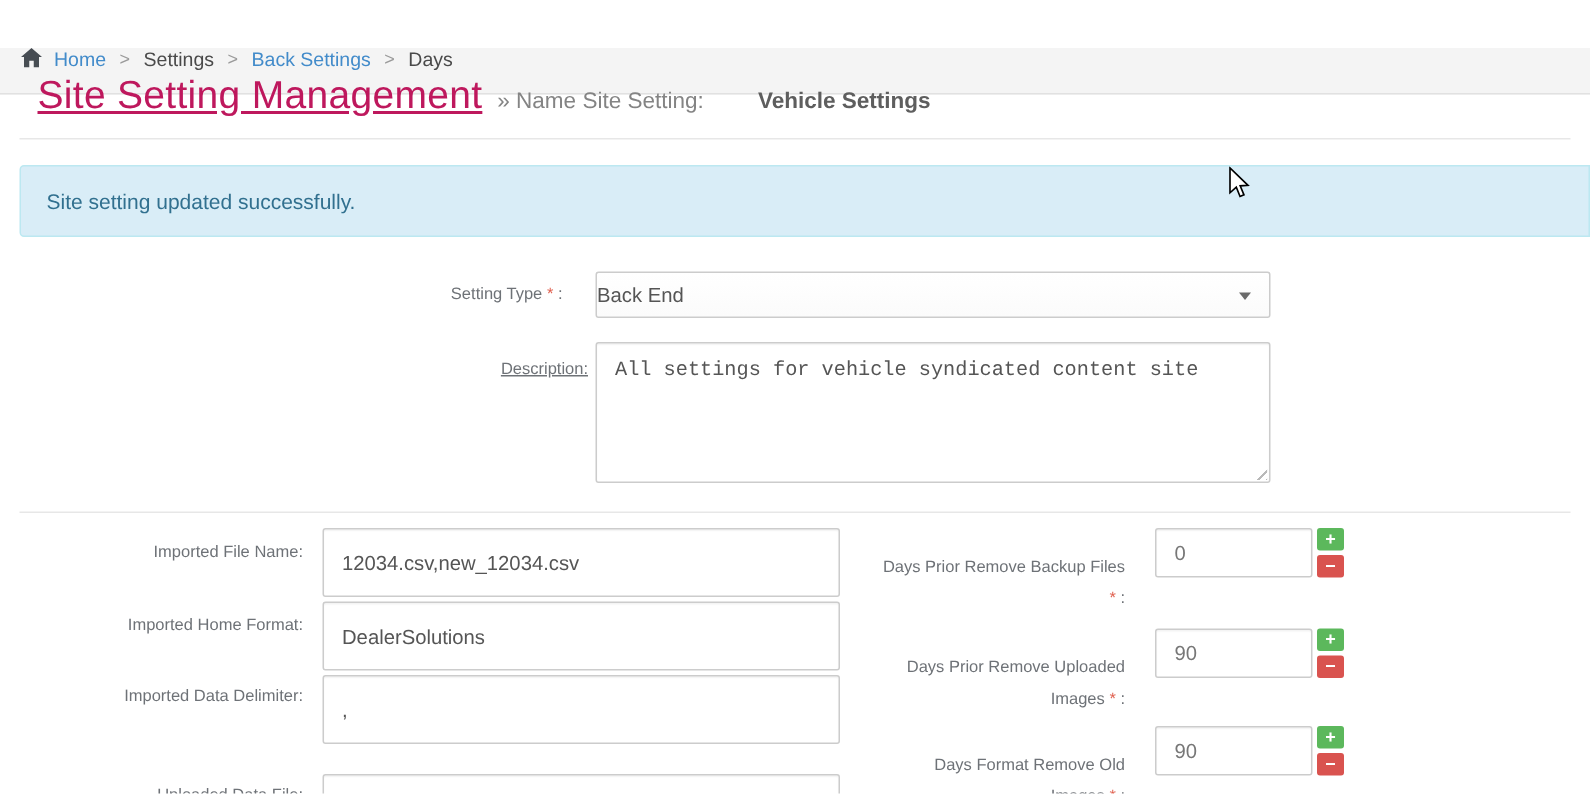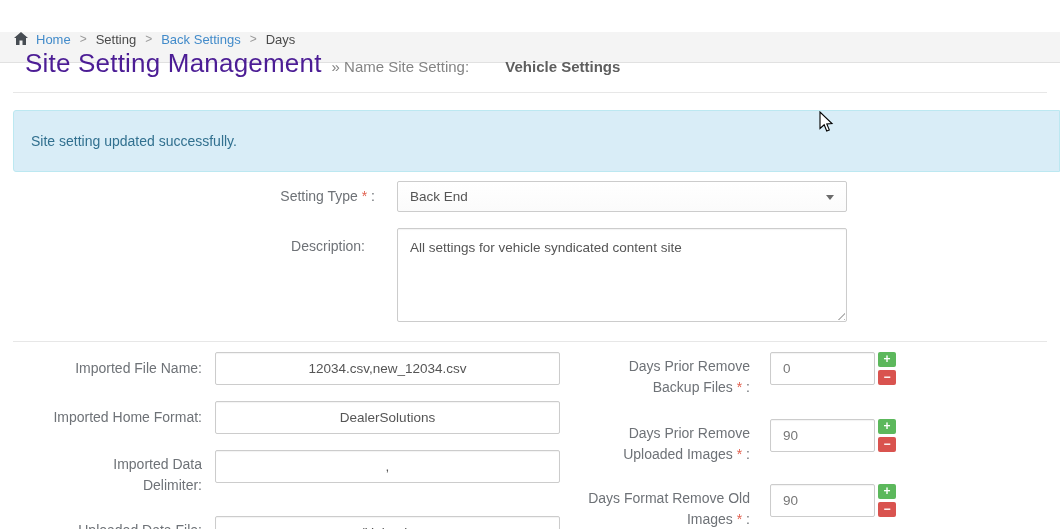--- a/index.html
+++ b/index.html
@@ -20,88 +20,88 @@
   .crumb-bar .home-ic { display:inline-flex; margin-right:8px; }
   .crumb-link { color:#428bca; text-decoration:none; cursor:pointer; }
   .crumb-text { color:#4a4a4a; }
   .crumb-sep { color:#9a9a9a; margin:0 9px; font-size:12px; }
 
   
   .page-header {
     position:absolute; top:48px; left:25px; right:20px;
     display:flex; align-items:baseline; gap:10px; white-space:nowrap;
   }
-  .page-title { font-size:26px; font-weight:300; color:#4c1d95; letter-spacing:.2px; }
+  .page-title { font-size:26px; font-weight:300; color:#be185d; letter-spacing:.2px;text-decoration:underline; }
   .page-subtitle { font-size:15px; color:#848484; }
   .page-subtitle b { color:#5e5e5e; font-weight:bold;margin-left:32px; }
   .header-rule { position:absolute; top:92px; left:13px; width:1034px; height:0; border-top:1px solid #e7e7e7; }
 
   
   .alert-info {
-    position:absolute; top:110px; left:13px; width:1047px; height:62px;
+    position:absolute; top:110px; left:13px; width:1047px; height:48px;
     background:#d9edf7; border:1px solid #bce8f1; border-radius:3px 0 0 3px;
     display:flex; align-items:center; padding-left:17px;
     color:#31708f; font-size:14px;
   }
 
   
-  .flabel { color:#6e7277; font-size:14px; line-height:21px; text-align:right; }
+  .flabel { color:#6e7277; font-size:11px; line-height:21px; text-align:right; }
   .req { color:#e0604f; }
   .txt-input {
     border:1px solid #ccc; border-radius:2px; background:#fff;
     box-shadow:inset 0 1px 1px rgba(0,0,0,.05);
     font-family:inherit; font-size:13.5px; color:#555;
     padding:0 12px; outline:none; display:block;
   }
 
   
   .row-setting-type { position:absolute; top:181px; left:0; }
   .row-setting-type .flabel { position:absolute; left:25px; top:0; width:350px; line-height:31px; }
   .fake-select {
     position:absolute; left:397px; top:0; width:450px; height:31px;
     border:1px solid #ccc; border-radius:2px;
     background:linear-gradient(#ffffff,#fbfbfb);
-    font-size:13.5px; color:#555; line-height:29px; padding-left:12px;
+    font-size:13.5px; color:#555; line-height:29px; 
     cursor:pointer;
   }
   .caret-down {
     position:absolute; right:12px; top:13px; width:0; height:0;
     border-left:4px solid transparent; border-right:4px solid transparent;
     border-top:5px solid #6b6b6b;
   }
   .row-description { position:absolute; top:228px; left:0; }
-  .row-description .flabel { position:absolute; left:15px; top:8px; width:350px; }
+  .row-description .flabel { position:absolute; left:42px; top:8px; width:350px;text-decoration:underline; }
   .desc-wrap { position:absolute; left:397px; top:0; width:450px; height:94px; }
   .desc-wrap textarea {
     width:450px; height:94px; resize:none; overflow:hidden;
     border:1px solid #ccc; border-radius:2px; background:#fff;
     box-shadow:inset 0 1px 1px rgba(0,0,0,.05);
-    font-family:Liberation Sans, sans-serif; font-size:13.5px; color:#555; line-height:19px;
+    font-family:Liberation Mono, monospace; font-size:13.5px; color:#555; line-height:19px;
     padding:9px 12px; outline:none;
   }
   .resize-grip {
     position:absolute; right:2px; bottom:2px; width:10px; height:10px;
     background:repeating-linear-gradient(-45deg,#b9b9b9 0 1px,transparent 1px 4px);
     clip-path:polygon(100% 0,100% 100%,0 100%);
     pointer-events:none;
   }
 
   .section-rule { position:absolute; top:341px; left:13px; width:1034px; height:0; border-top:1px solid #e7e7e7; }
 
   
   .lrow { position:absolute; left:0; }
   .lrow .flabel { position:absolute; left:52px; width:150px; }
-  .lrow .txt-input { position:absolute; left:215px; width:345px; height:33px;text-align:center; }
+  .lrow .txt-input { position:absolute; left:215px; width:345px; height:46px; }
   .lrow .one-line { line-height:33px; }
   .lrow .two-line { top:4px; }
   #lrow1 { top:352px; } #lrow2 { top:401px; } #lrow3 { top:450px; } #lrow4 { top:516px; }
 
   
   .rrow { position:absolute; left:0; }
-  .rrow .flabel { position:absolute; left:585px; width:165px; top:4px; }
+  .rrow .flabel { position:absolute; left:585px; width:165px; top:16px; }
   .num-input { position:absolute; left:770px; width:105px; height:33px; color:#777; }
   .stepper { position:absolute; left:878px; top:0; width:18px; }
   .step-btn {
     width:18px; height:15px; border:none; border-radius:2px;
     color:#fff; font-size:12px; font-weight:bold; line-height:15px;
     text-align:center; display:block; cursor:pointer; padding:0;
     font-family:inherit;
   }
   .step-plus { background:#5cb85c; margin-bottom:3px; }
   .step-minus { background:#d9534f; }
@@ -114,21 +114,21 @@
 <body>
 
 <div class="crumb-bar">
   <span class="home-ic">
     <svg width="14" height="13" viewBox="0 0 14 13">
         <path d="M7 0 L14 6 H12 V13 H8.5 V8.5 H5.5 V13 H2 V6 H0 Z" fill="#474d53"></path>
       </svg>
   </span>
   <a class="crumb-link">Home</a>
   <span class="crumb-sep">&gt;</span>
-  <span class="crumb-text">Setting</span>
+  <span class="crumb-text">Settings</span>
   <span class="crumb-sep">&gt;</span>
   <a class="crumb-link">Back Settings</a>
   <span class="crumb-sep">&gt;</span>
   <span class="crumb-text">Days</span>
 </div>
 
 <div class="page-header">
   <span class="page-title">Site Setting Management</span>
   <span class="page-subtitle">
     <span>» Name Site Setting:</span>

